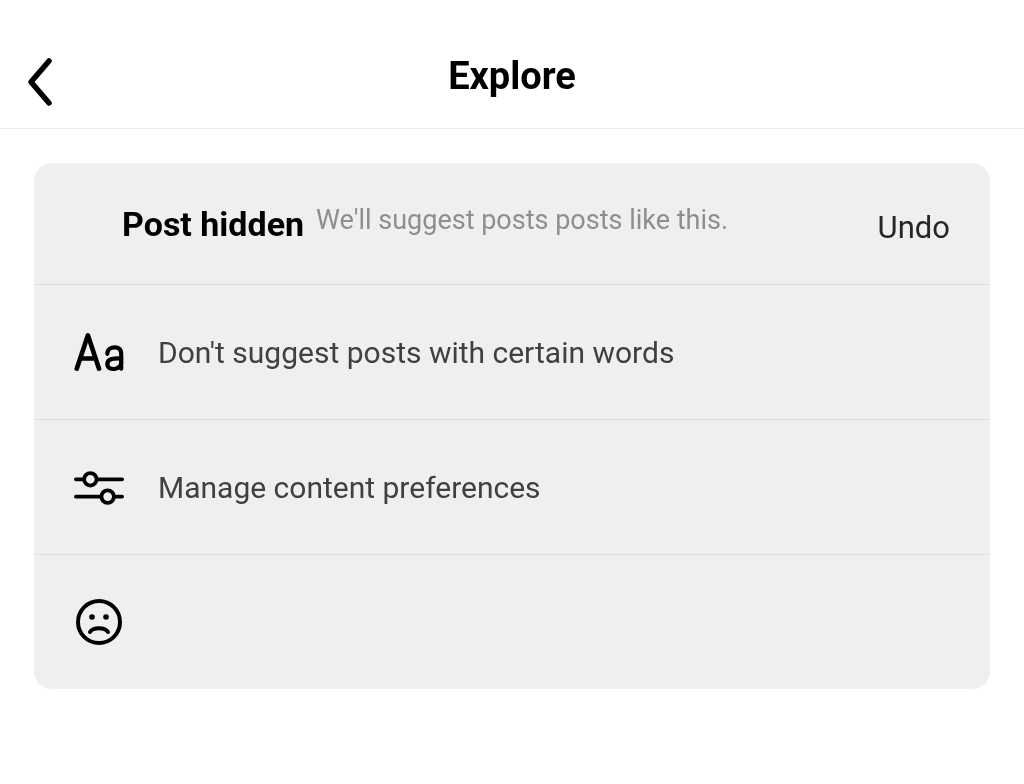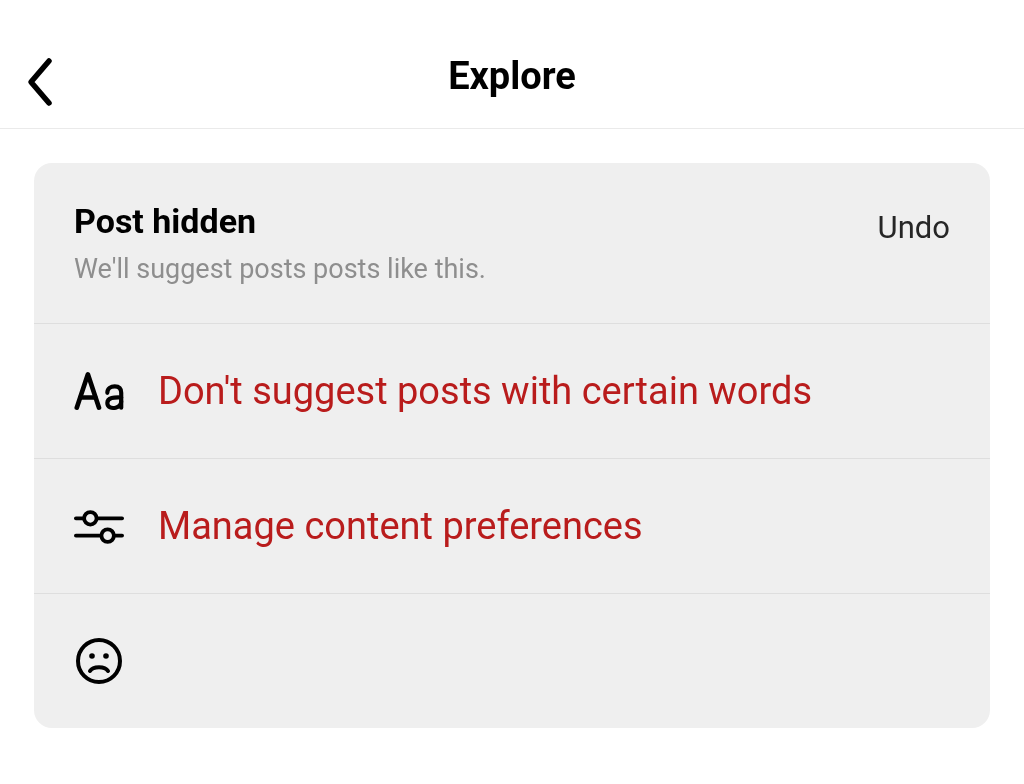--- a/index.html
+++ b/index.html
@@ -47,22 +47,22 @@
     }
     .card-header {
       display: flex;
       align-items: center;
       justify-content: space-between;
       padding: 38px 40px 38px 40px;
       border-bottom: 1px solid #dedede;
     }
     .card-header-text {
       display: flex;
-      flex-direction: column;
       gap: 12px;
+      margin-left: 48px;
     }
     .card-title {
       font-size: 34px;
       font-weight: 700;
       color: #000;
     }
     .card-subtitle {
       font-size: 27px;
       font-weight: 400;
       color: #8e8e8e;
@@ -88,23 +88,23 @@
     }
     .option-icon {
       width: 50px;
       height: 50px;
       display: flex;
       align-items: center;
       justify-content: center;
       flex-shrink: 0;
     }
     .option-label {
-      font-size: 38px;
+      font-size: 30px;
       font-weight: 400;
-      color: #b91c1c;
+      color: #404040;
       text-align: center;
     }
   </style>
 </head>
 <body>
 
 <div class="header">
   <div class="back-button">
     <svg width="30" height="50" viewBox="0 0 30 50" fill="none">
       <path d="M24 4 L6 25 L24 46" stroke="#000" stroke-width="5.5" stroke-linecap="round" stroke-linejoin="round"></path>

